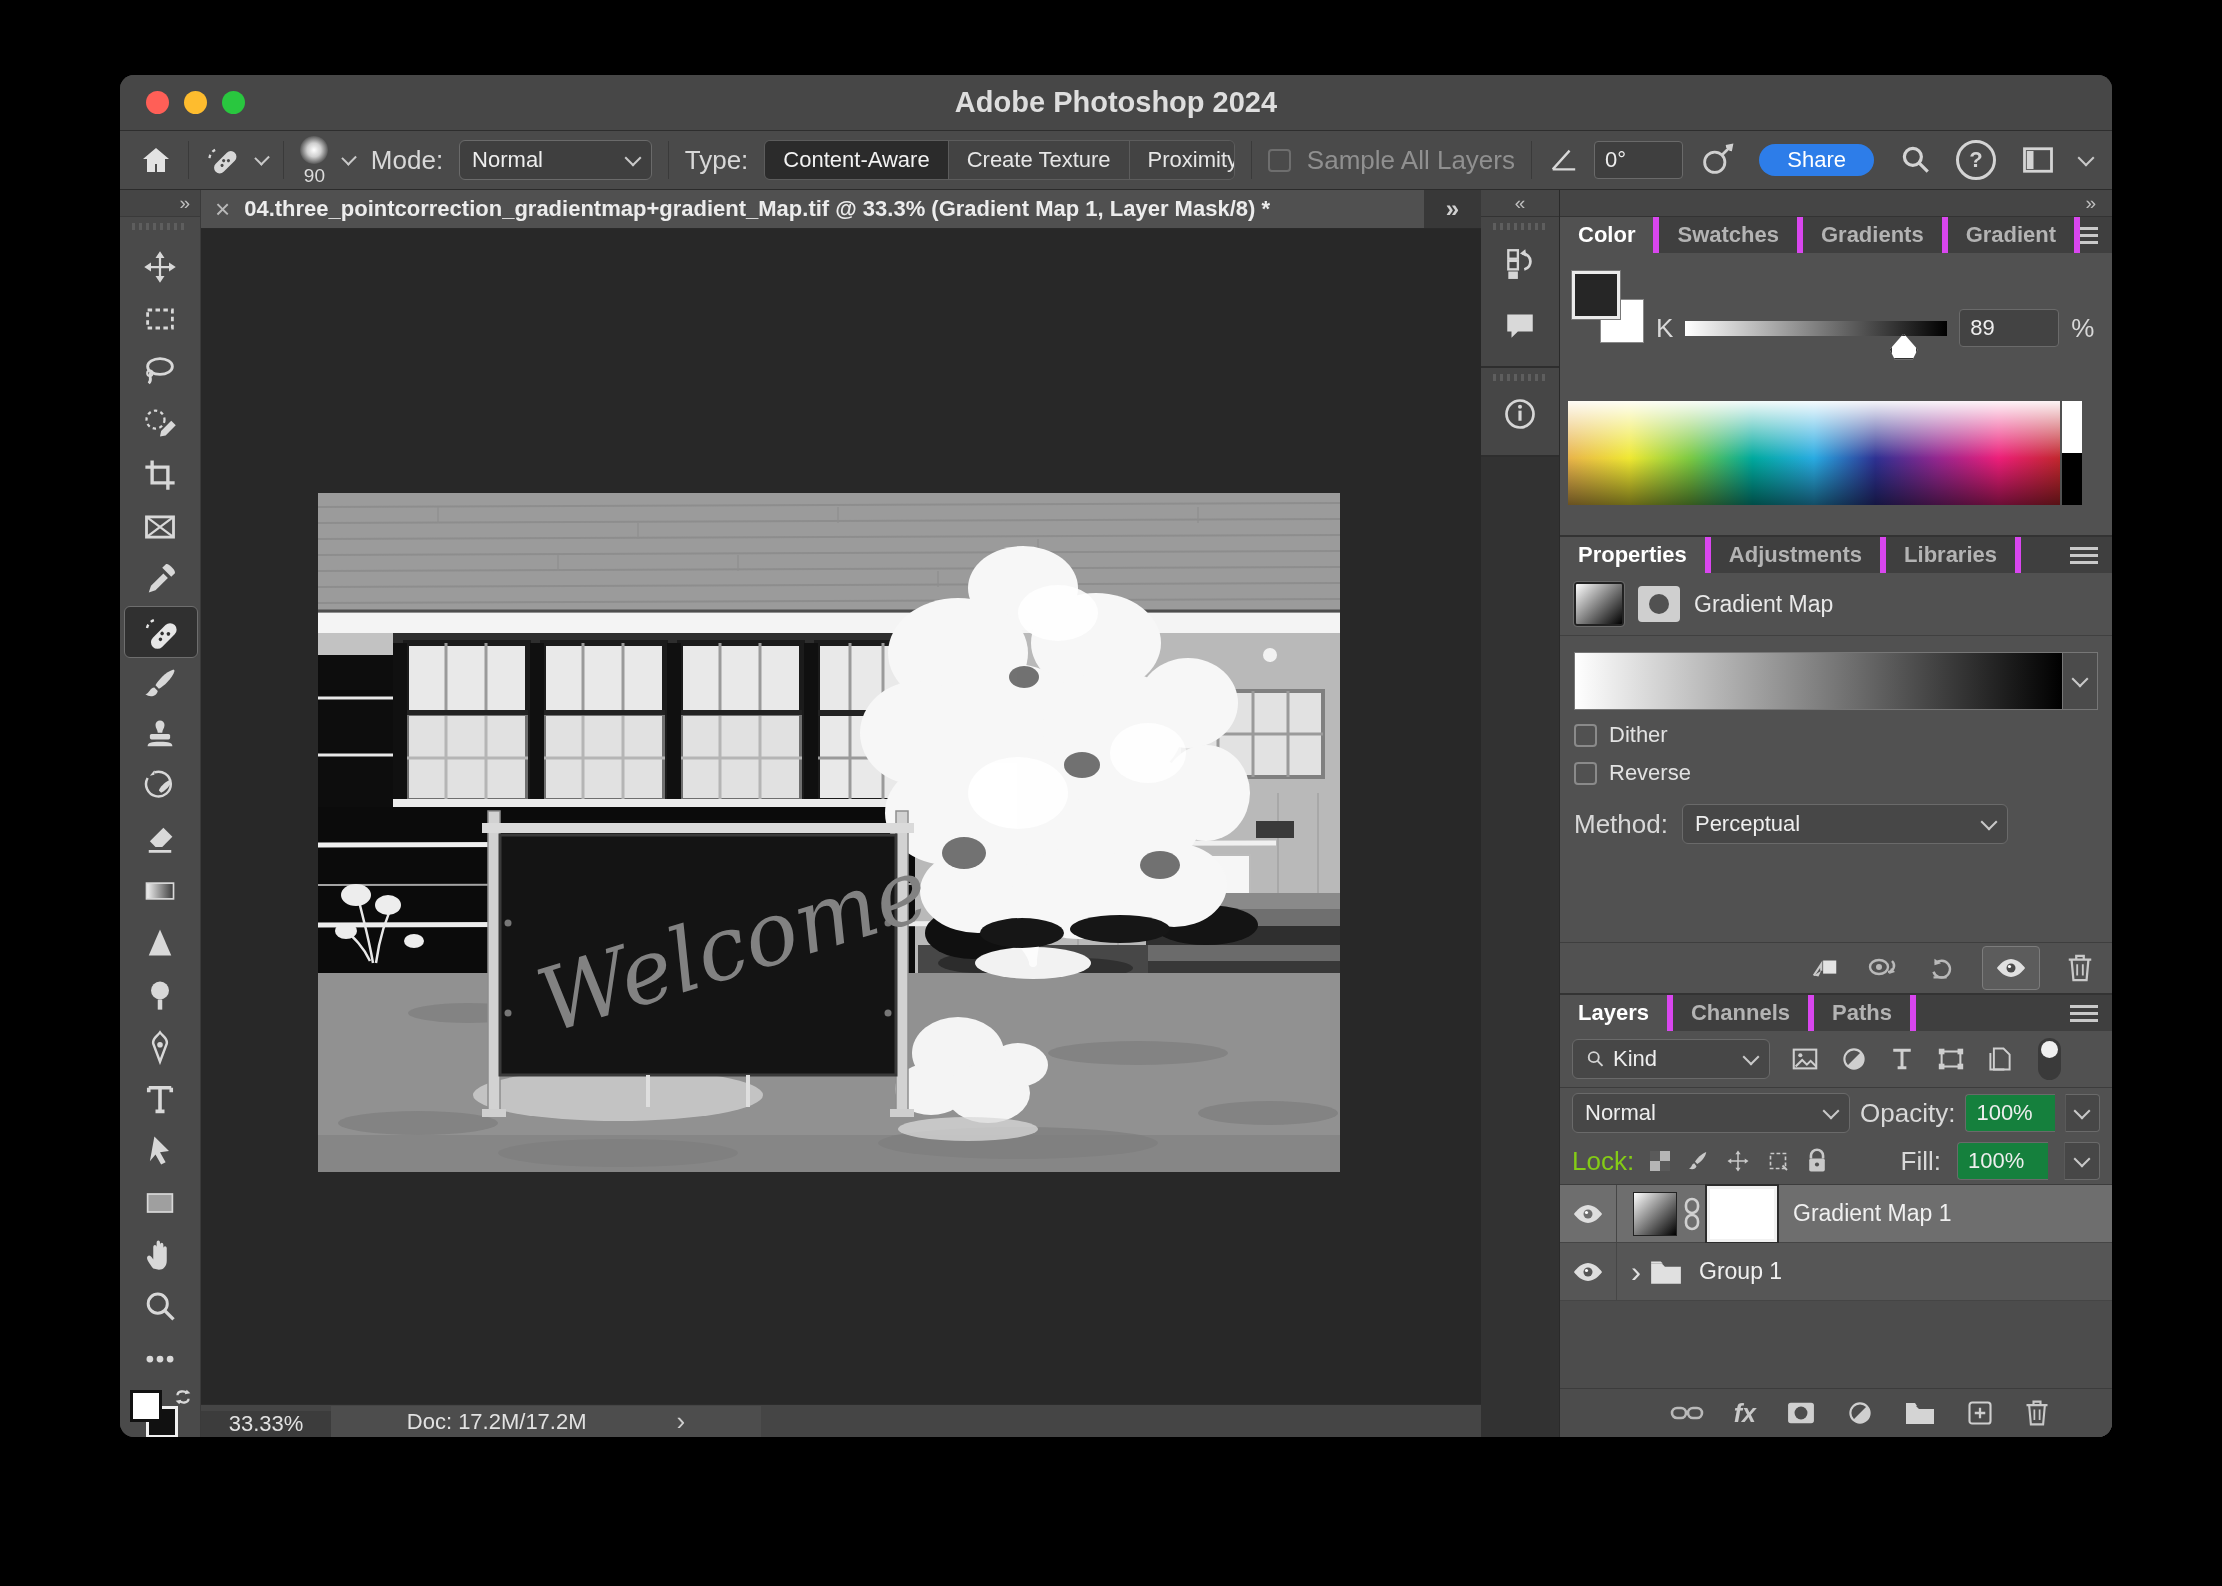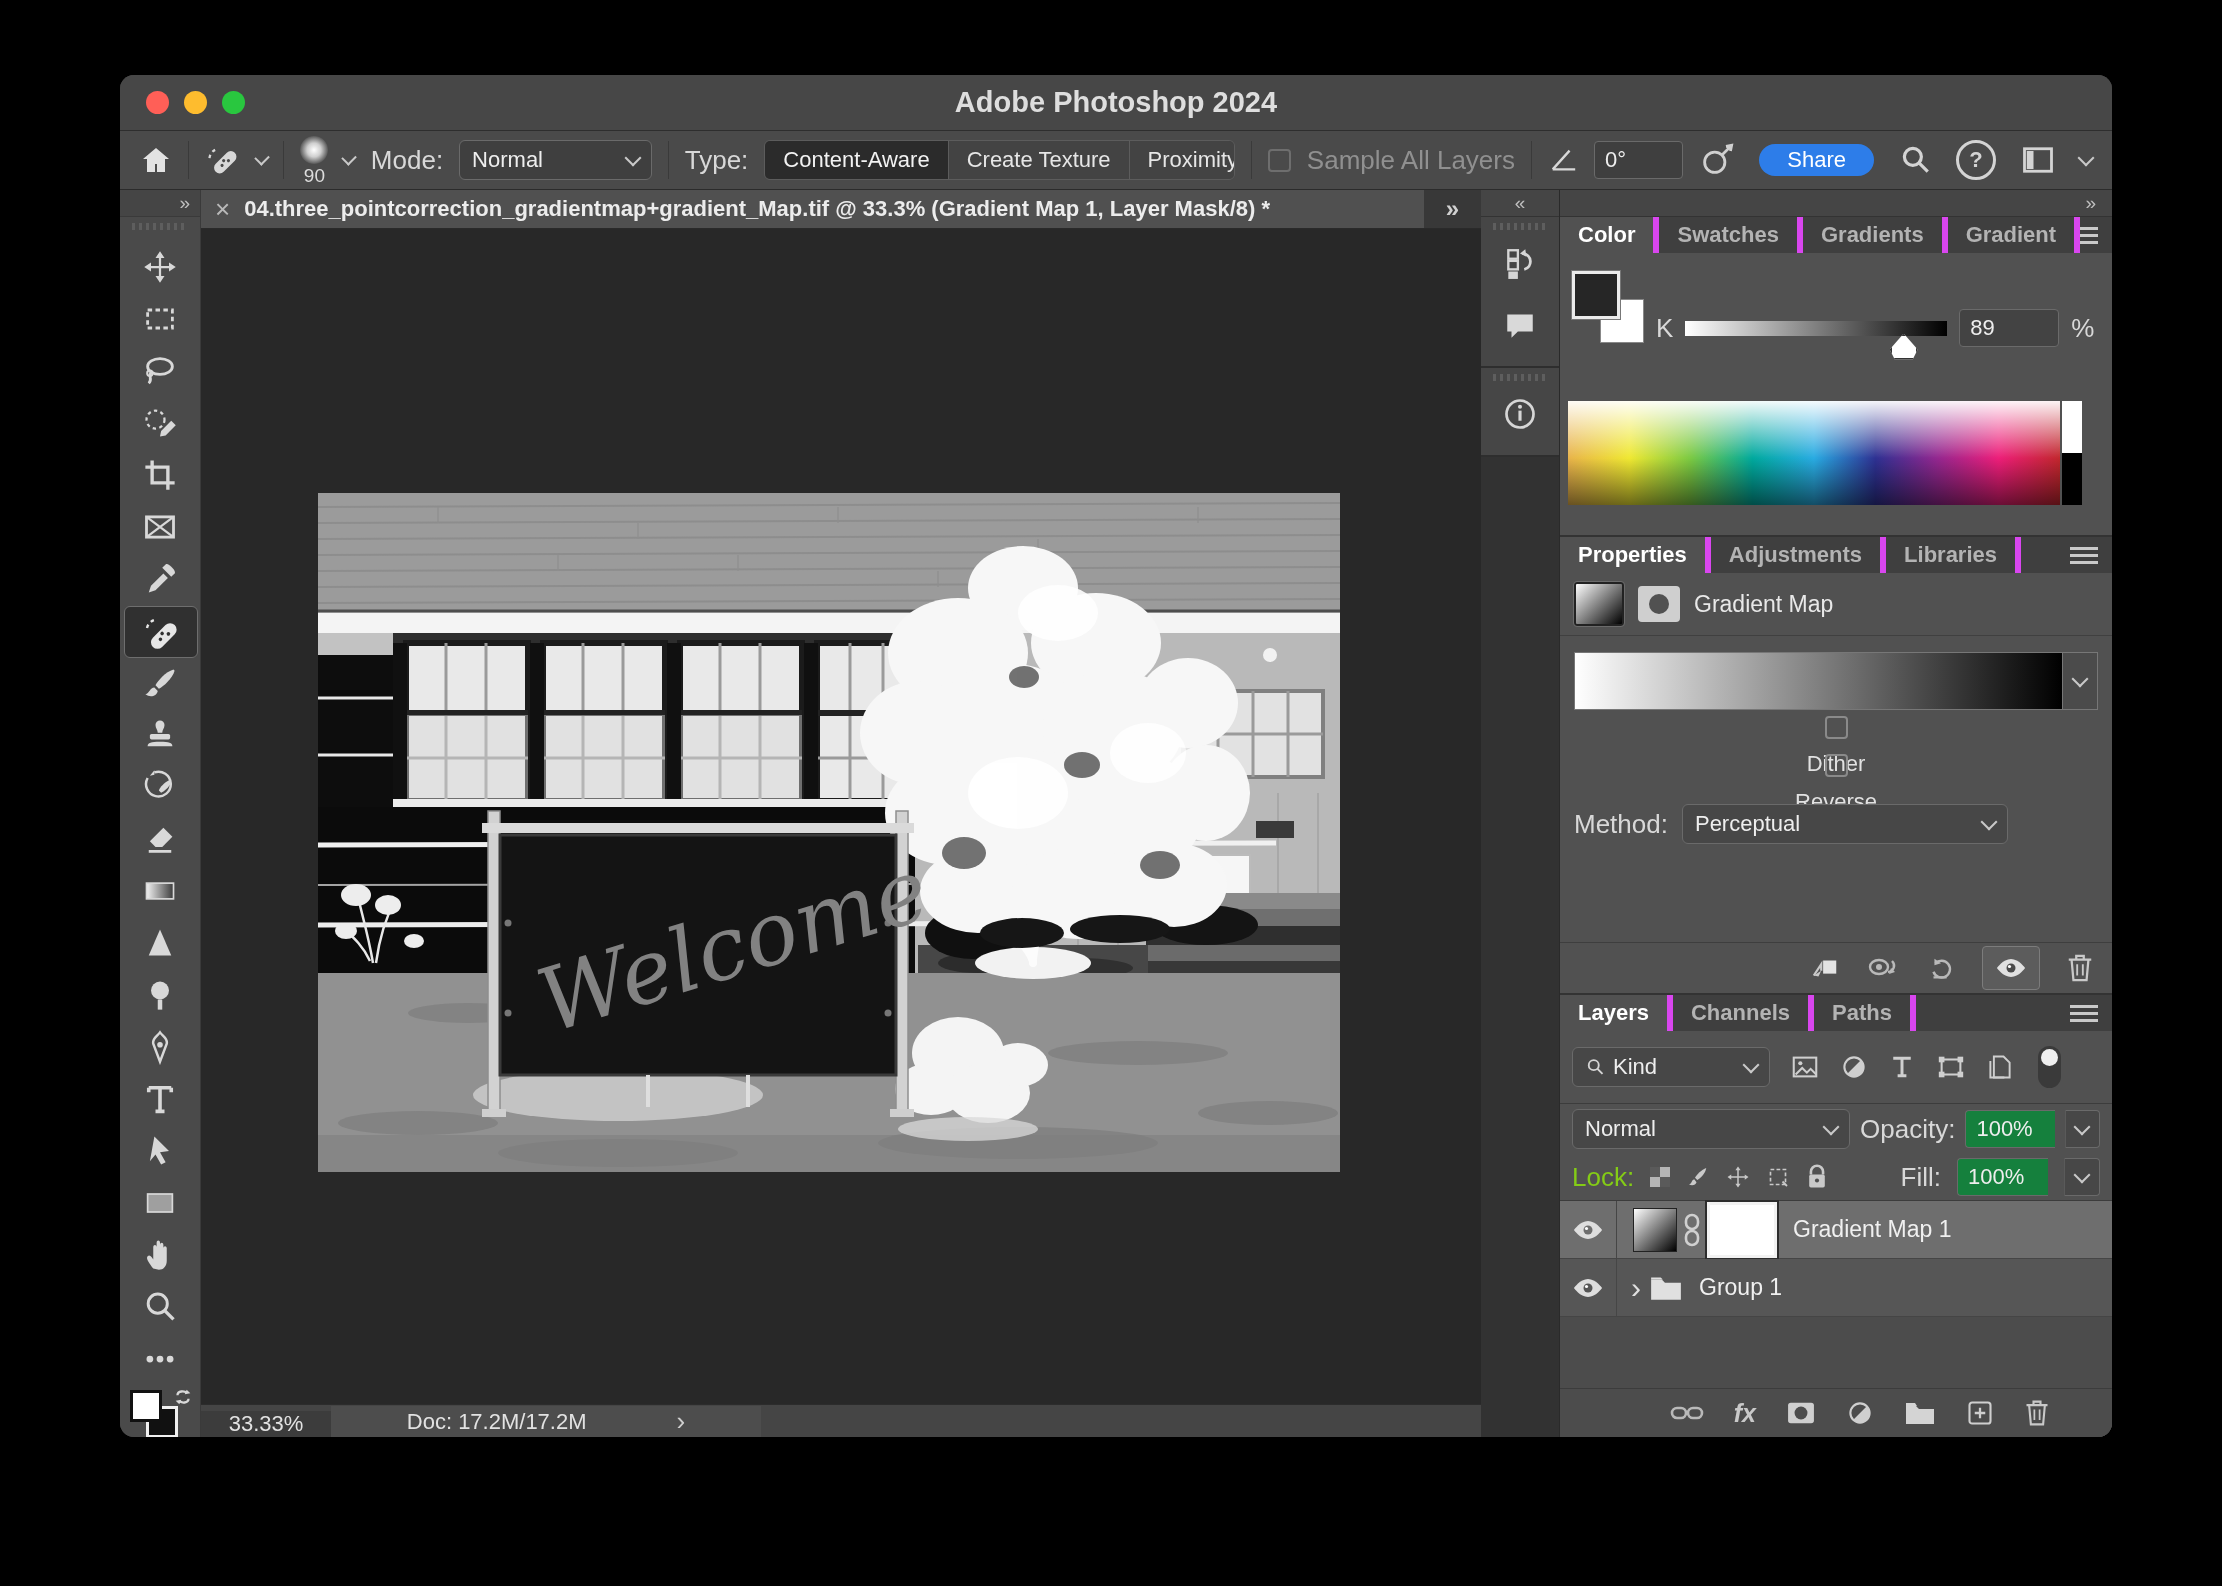--- a/index.html
+++ b/index.html
@@ -106,29 +106,29 @@
   .prow{display:flex;align-items:center;gap:14px;padding:0 14px;}
   .adjhead{height:62px;border-bottom:1px solid #404040;}
   .gmthumb{width:46px;height:40px;background:linear-gradient(135deg,#fff,#000);border:2px solid #222;outline:1px solid #6b6b6b;border-radius:3px;}
   .maskic{width:42px;height:36px;background:#cfcfcf;border-radius:4px;display:flex;align-items:center;justify-content:center;}
   .maskic i{width:20px;height:20px;border-radius:50%;background:#515151;display:block;}
   .adjtitle{font-size:23px;color:#e9e9e9;}
   .gradrow{margin:16px 14px 6px 14px;display:flex;height:58px;}
   .gradbar{flex:1;background:linear-gradient(to right,#fff,#000);border:1px solid #777;}
   .gradbtn{width:34px;background:#4b4b4b;border:1px solid #777;border-left:none;display:flex;
            align-items:center;justify-content:center;}
-  .ckrow{height:38px;gap:12px;flex-direction:column;}
+  .ckrow{height:38px;gap:12px;}
   .cklbl{font-size:22px;color:#e2e2e2;}
   .methodsel{width:300px;background:#474747;}
   .pfoot{margin-top:auto;height:50px;border-top:1px solid #3e3e3e;display:flex;align-items:center;
          justify-content:flex-end;gap:26px;padding:0 18px;color:#c9c9c9;}
   .eyebox{width:56px;height:42px;background:#5c5c5c;border:1px solid #7c7c7c;border-radius:4px;
           display:flex;align-items:center;justify-content:center;}
   .layers-wrap{flex:1;display:flex;flex-direction:column;min-height:0;}
-  .filterrow{height:56px;display:flex;align-items:center;gap:20px;padding:8px 12px;border-bottom:1px solid #3c3c3c;}
+  .filterrow{height:56px;display:flex;align-items:center;gap:20px;padding:0 12px;border-bottom:1px solid #3c3c3c;}
   .kindsel{width:172px;background:#474747;gap:8px;}
   .fico{color:#cfcfcf;}
   .pill{width:23px;height:42px;border-radius:12px;background:#3a3a3a;position:relative;margin-left:4px;}
   .pill i{position:absolute;left:3px;top:3px;width:17px;height:17px;border-radius:50%;background:#efefef;display:block;}
   .blendrow{height:50px;display:flex;align-items:center;gap:10px;padding:0 12px;}
   .blendsel{width:258px;background:#474747;}
   .opfield{width:70px;background:#15803d;border-right:none;border-radius:4px 0 0 4px;}
   .opbtn{width:34px;height:36px;background:#474747;border:1px solid #6a6a6a;border-left:1px solid #5a5a5a;
          border-radius:0 4px 4px 0;display:flex;align-items:center;justify-content:center;}
   .lockrow{height:46px;display:flex;align-items:center;gap:16px;padding:0 12px;}

